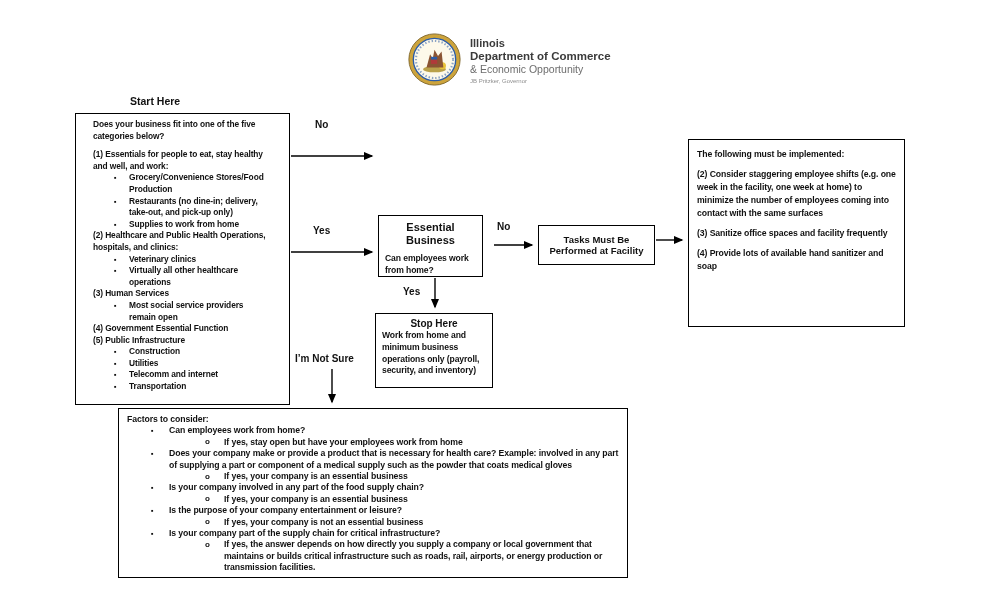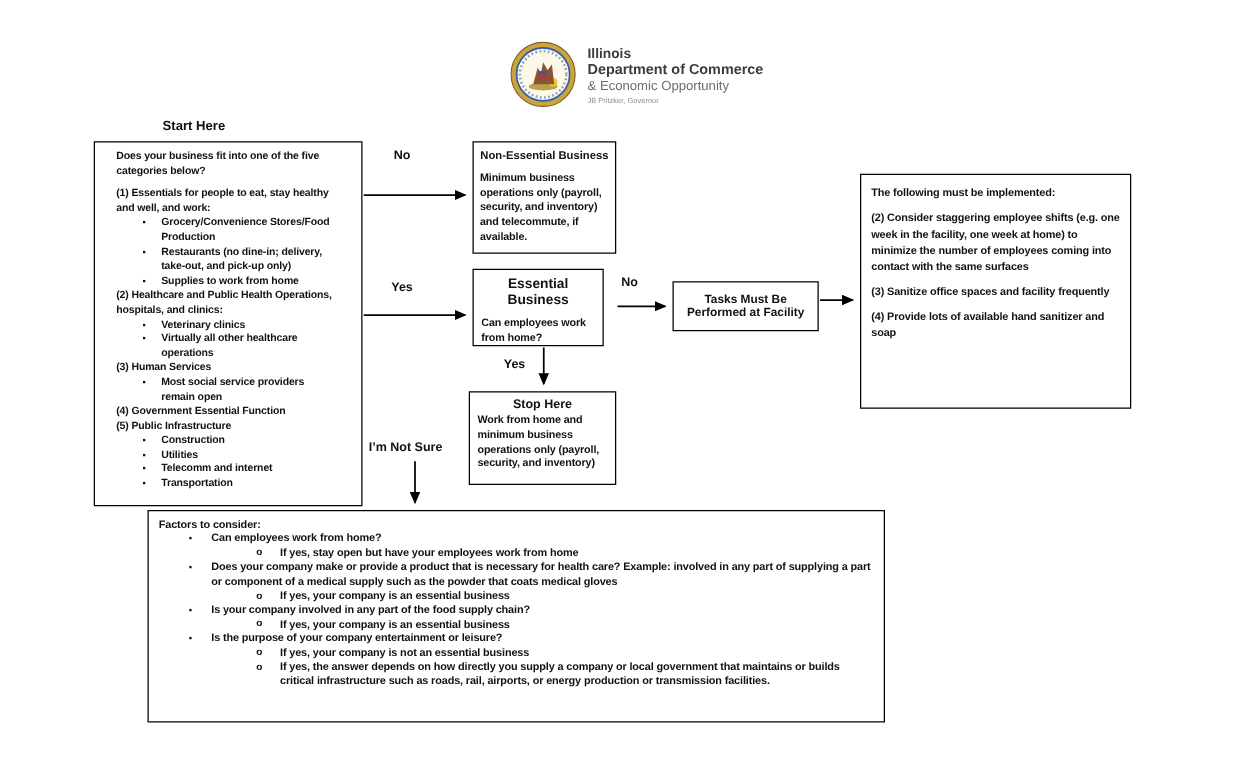--- a/index.html
+++ b/index.html
@@ -52,21 +52,21 @@
   
   .impl-box { left:688px; top:139px; width:217px; height:188px; padding:8px 8px;
               font-size:8.7px; font-weight:bold; line-height:13px; letter-spacing:-0.1px; overflow:hidden; }
   .impl-item { margin-top:7px; }
 
   
   .stop-box { left:375px; top:313px; width:118px; height:75px; padding:4px 6px; }
   .stop-box .title { font-size:10px; }
 
   
-  .factors-box { left:118px; top:408px; width:590px; height:170px; padding:5px 8px;
+  .factors-box { left:118px; top:408px; width:510px; height:170px; padding:5px 8px;
                  font-size:8.7px; font-weight:bold; line-height:11.4px; letter-spacing:-0.1px; overflow:hidden; }
   .fb1 { position:relative; padding-left:42px; }
   .fb1::before { content:"▪"; position:absolute; left:24px; top:0; font-size:7.5px; }
   .fb2 { position:relative; padding-left:97px; }
   .fb2::before { content:"o"; position:absolute; left:78px; top:-0.5px; font-size:8px; }
 
   
   .lbl-no-top   { left:315px; top:119px; width:36px; }
   .lbl-yes-left { left:313px; top:225px; width:36px; }
   .lbl-no-right { left:497px; top:221px; width:36px; }
@@ -128,24 +128,20 @@
     <div class="sp">(3)  Human Services</div>
     <div class="sb">Most social service providers remain open</div>
     <div class="sp">(4) Government Essential Function</div>
     <div class="sp">(5) Public Infrastructure</div>
     <div class="sb">Construction</div>
     <div class="sb">Utilities</div>
     <div class="sb">Telecomm and internet</div>
     <div class="sb">Transportation</div>
   </div>
 
-  <div class="box ne-box">
-    <div class="title">Non-Essential Business</div>
-    <div class="body">Minimum business operations only (payroll, security, and inventory) and telecommute, if available.</div>
-  </div>
 
   <div class="box e-box">
     <div class="title">Essential Business</div>
     <div class="body">Can employees work from home?</div>
   </div>
 
   <div class="box tasks-box">
     <div class="title">Tasks Must Be Performed at Facility</div>
   </div>
 
@@ -164,16 +160,17 @@
   <div class="box factors-box">
     <div>Factors to consider:</div>
     <div class="fb1">Can employees work from home?</div>
     <div class="fb2">If yes, stay open but have your employees work from home</div>
     <div class="fb1">Does your company make or provide a product that is necessary for health care? Example: involved in any part of supplying a part or component of a medical supply such as the powder that coats medical gloves</div>
     <div class="fb2">If yes, your company is an essential business</div>
     <div class="fb1">Is your company involved in any part of the food supply chain?</div>
     <div class="fb2">If yes, your company is an essential business</div>
     <div class="fb1">Is the purpose of your company entertainment or leisure?</div>
     <div class="fb2">If yes, your company is not an essential business</div>
+    <div class="fb1">Is your company part of the supply chain for critical infrastructure?</div>
     <div class="fb2">If yes, the answer depends on how directly you supply a company or local government that maintains or builds critical infrastructure such as roads, rail, airports, or energy production or transmission facilities.</div>
   </div>
 
 </div>
 
 </body></html>

